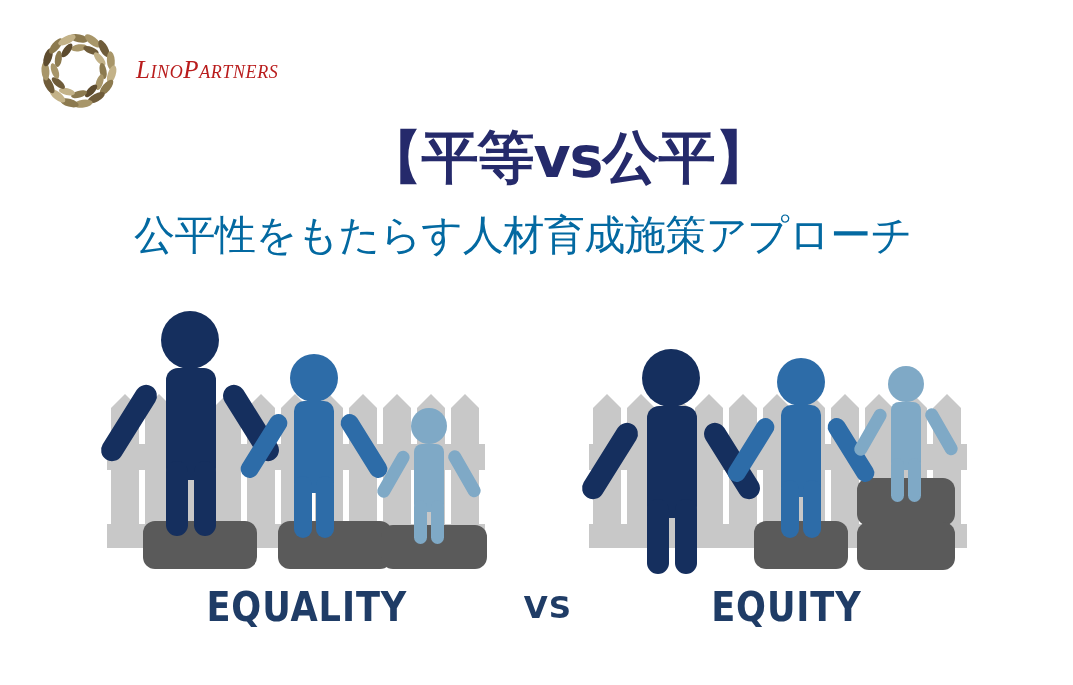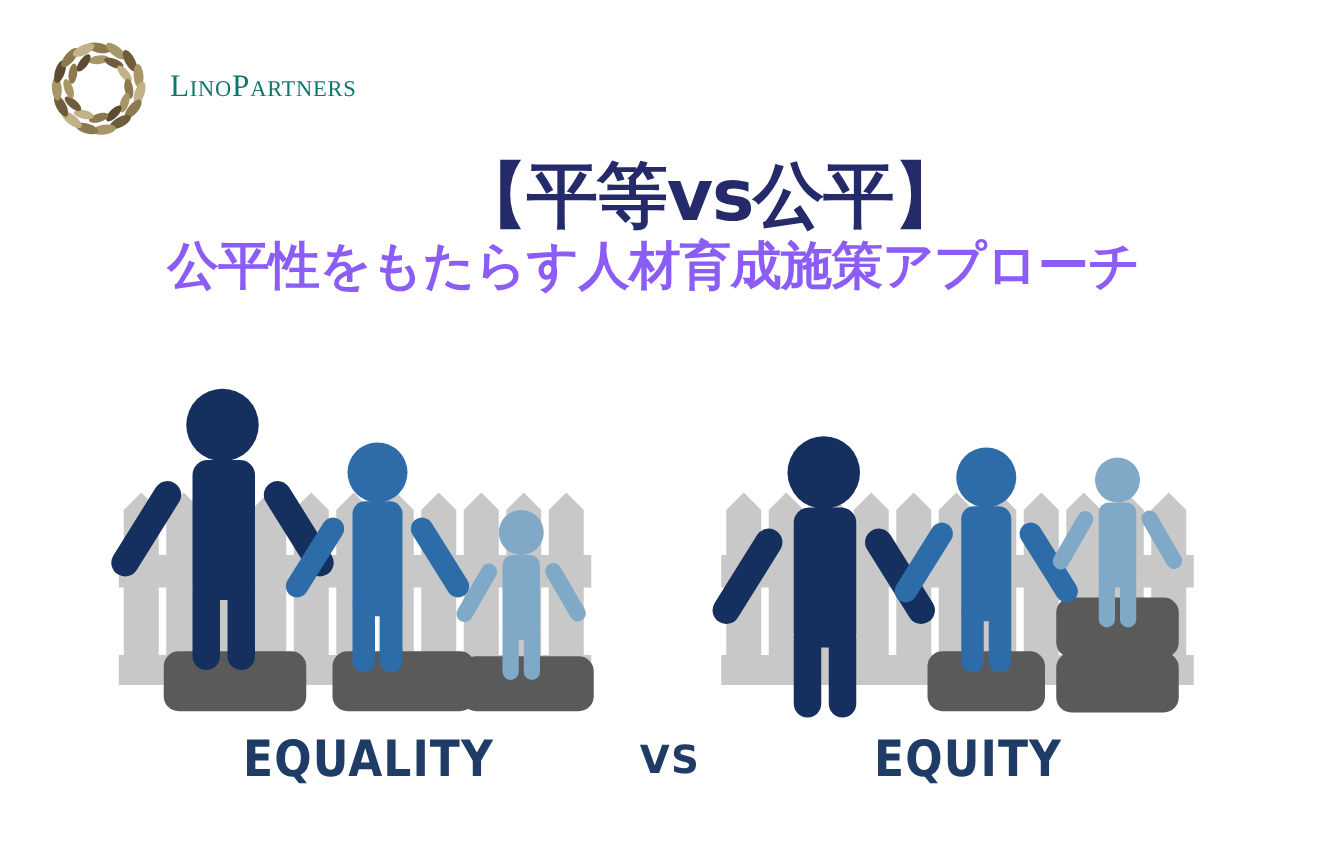--- a/index.html
+++ b/index.html
@@ -33,58 +33,59 @@
     width: 86px;
     height: 86px;
   }
   #brand-name {
     position: absolute;
     left: 100px;
     top: 28px;
     font-family: "Liberation Serif", serif;
     font-size: 25px;
     letter-spacing: 0.6px;
-    color: #0f766e;
+    color: #b91c1c;
     white-space: nowrap;
     font-variant: small-caps;
+    font-style: italic;
   }
 
   
   #headline {
     position: absolute;
     left: 128px;
     top: 128px;
     width: 880px;
   }
   #title-main {
     font-family: "DejaVu Sans", sans-serif;
     font-weight: bold;
     font-size: 57px;
     line-height: 1.05;
     color: #252a6b;
     white-space: nowrap;
     letter-spacing: -1px;
     text-align: center;
   }
   #title-sub {
-    margin-top: 2px;
+    margin-top: 25px;
     margin-left: 6px;
     font-family: "DejaVu Sans", sans-serif;
-    font-weight: bold;
+    font-weight: normal;
     font-size: 41px;
     line-height: 1.1;
-    color: #8b5cf6;
+    color: #0369a1;
     white-space: nowrap;
     letter-spacing: -0.5px;
   }
 
   
   #illustration {
     position: absolute;
-    left: 0;
+    left: 12px;
     top: 296px;
     width: 1033px;
     height: 350px;
   }
   #illustration svg {
     display: block;
   }
 
   .cap-label {
     font-family: "DejaVu Sans", sans-serif;

